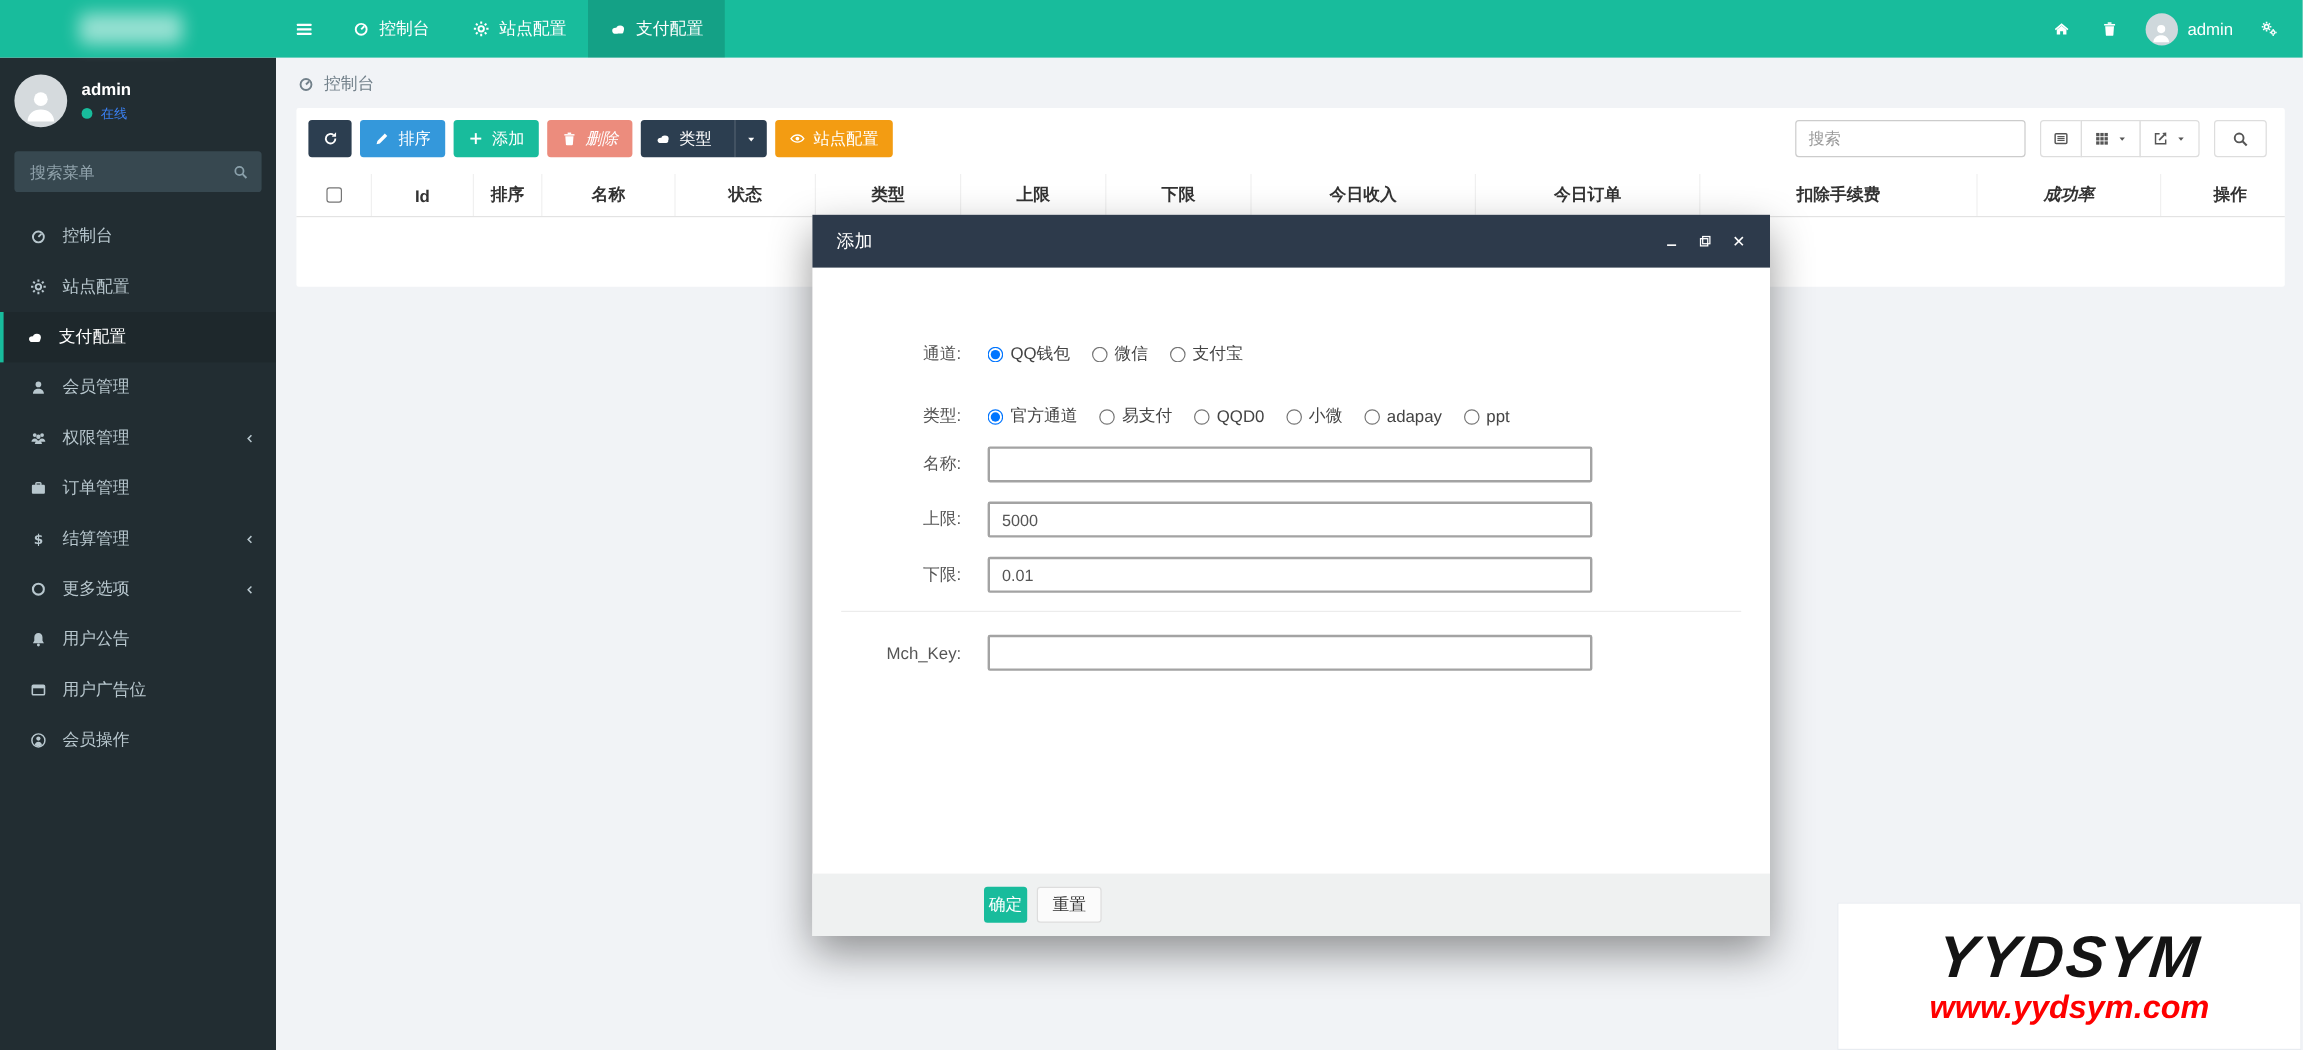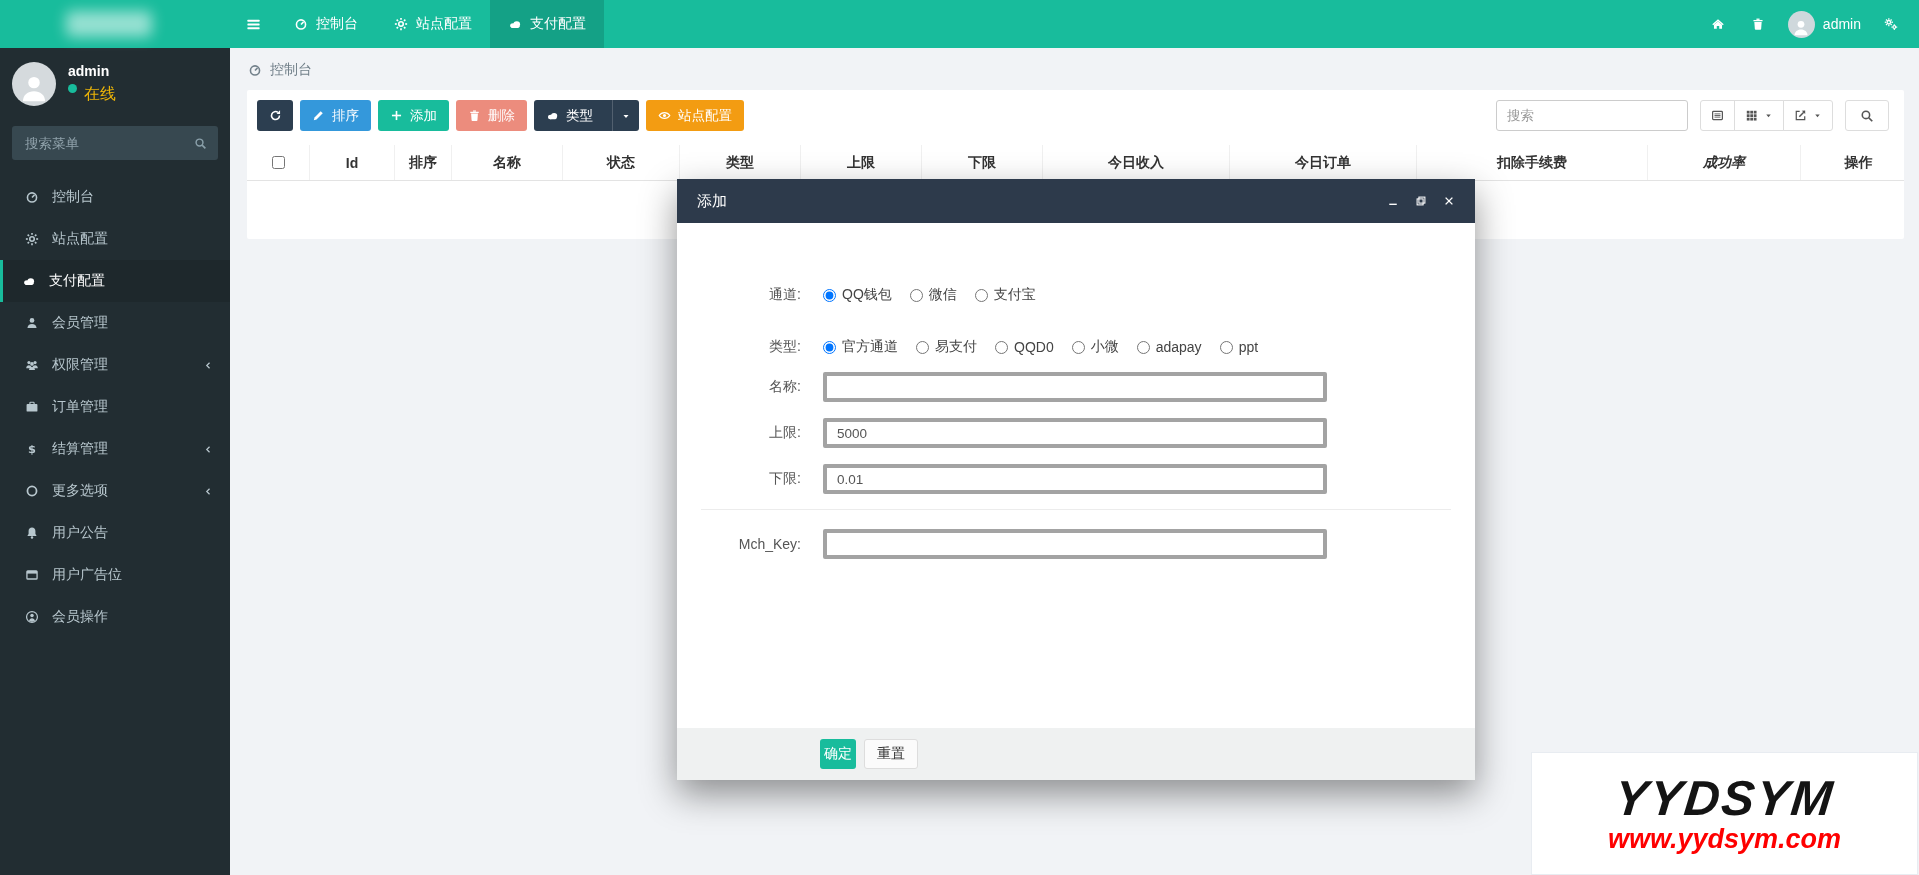--- a/index.html
+++ b/index.html
@@ -21,21 +21,21 @@
   .nav-right{margin-left:auto;display:flex;align-items:center;padding-right:8px;color:#fff}
   .nav-ico-btn{background:none;border:none;color:#fff;padding:0 13px;height:48px;cursor:pointer;font-size:14px;display:flex;align-items:center}
   .nav-user{display:flex;align-items:center;gap:8px;padding:0 10px;cursor:pointer;font-size:14px}
   .nav-avatar{width:27px;height:27px;border-radius:50%;background:#cfd8dc;color:#fff;display:flex;align-items:flex-end;justify-content:center;overflow:hidden;font-size:20px}
 
   
   .sidebar{position:absolute;top:48px;left:0;bottom:0;width:230px;background:#222d32;color:#b8c7ce;z-index:4}
   .user-panel{display:flex;gap:12px;padding:14px 12px 10px;align-items:center}
   .avatar-lg{width:44px;height:44px;border-radius:50%;background:#d5dadd;color:#fff;display:flex;align-items:flex-end;justify-content:center;overflow:hidden;font-size:34px;flex:none}
   .uname{color:#fff;font-weight:bold;font-size:14px;margin-bottom:5px}
-  .ustatus{font-size:16px;color:#eab308;display:flex;align-items:flex-start;gap:7px}
+  .ustatus{font-size:11px;color:#3b82f6;display:flex;align-items:center;gap:7px}
   .dot{width:9px;height:9px;border-radius:50%;background:#18bc9c}
   .side-search{margin:10px 12px 16px;background:#374850;border-radius:3px;display:flex;align-items:center;height:34px;padding:0 11px}
   .side-search input{flex:1;background:none;border:none;outline:none;color:#e6ecee;font-size:13.5px;min-width:0}
   .side-search input::placeholder{color:#90a2ab}
   .side-search .sicon{color:#8aa0aa;font-size:13px;display:flex}
   .side-item{height:42px;display:flex;align-items:center;padding:0 16px 0 20px;font-size:14px;cursor:pointer;border-left:3px solid transparent}
   .side-item .ico{width:18px;margin-right:11px;font-size:14px;display:flex;justify-content:center}
   .side-item .arrow{margin-left:auto;font-size:11px;display:flex}
   .side-item.active{background:#1e282c;color:#fff;border-left-color:#18bc9c;padding-left:17px}
 
@@ -72,21 +72,21 @@
   .modal-head{height:44px;background:#2d3a4b;color:#fff;display:flex;align-items:center;padding:0 14px 0 20px;flex:none}
   .modal-title{font-size:15px}
   .modal-ctrls{margin-left:auto;display:flex;gap:4px}
   .mbtn{width:24px;height:24px;background:none;border:none;color:#fff;cursor:pointer;display:flex;align-items:center;justify-content:center;font-size:12px}
   .modal-body{flex:1;padding:58px 0 0 16px;overflow:hidden}
   .form-row{display:flex;align-items:center}
   .row-radio1{height:28px;margin-bottom:24px}
   .row-radio2{height:28px;margin-bottom:10px}
   .row-input{height:32px;margin-bottom:14px}
   .fl{width:108px;text-align:right;margin-right:22px;color:#555;font-size:14px;flex:none}
-  .fi{width:504px;height:30px;border:4px solid #a3a3a3;border-radius:2px;padding:0 10px;font-size:13.5px;color:#555;outline:none;box-sizing:border-box}
+  .fi{width:504px;height:30px;border:2px solid #a3a3a3;border-radius:2px;padding:0 10px;font-size:13.5px;color:#555;outline:none;box-sizing:border-box}
   .radio-opt{display:flex;align-items:center;gap:6px;margin-right:18px;color:#444;font-size:14px;cursor:pointer}
   .radio-opt input{margin:0}
   hr.fdiv{border:none;border-top:1px solid #ececec;margin:14px 24px 18px 8px}
   .modal-foot{height:52px;background:#eff1f1;display:flex;align-items:center;padding-left:143px;gap:8px;flex:none}
   .btn-ok{background:#18bc9c;color:#fff;border:none;border-radius:3px;height:30px;padding:0 4px;font-size:14px;cursor:pointer}
   .btn-reset{background:#fbfbfb;color:#333;border:1px solid #ddd;border-radius:3px;height:30px;padding:0 12px;font-size:14px;cursor:pointer}
 
   
   .watermark{position:absolute;left:1531px;top:752px;width:387px;height:123px;background:#fff;border:1px solid #e8ecf1;
              display:flex;flex-direction:column;align-items:center;justify-content:center;z-index:30;box-sizing:border-box}
@@ -421,21 +421,21 @@
             <span class="bico">
               <svg viewBox="0 0 16 16" width="1em" height="1em">
                 <g fill="currentColor">
                   <rect x="7" y="2.4" width="2" height="11.2"></rect>
                   <rect x="2.4" y="7" width="11.2" height="2"></rect>
                 </g>
               </svg>
             </span>
             <span>添加</span>
           </button>
-          <button class="btn" style="background: rgb(236, 140, 125);">
+          <button class="btn" style="background: rgb(236, 140, 125); font-style: italic;">
             <span class="bico">
               <svg viewBox="0 0 16 16" width="1em" height="1em">
                 <g fill="currentColor">
                   <rect x="6.2" y="1.8" width="3.6" height="1.5"></rect>
                   <rect x="2.8" y="3.4" width="10.4" height="1.5"></rect>
                   <path d="M3.8 5.6h8.4l-.6 8.2a1 1 0 0 1-1 .9H5.4a1 1 0 0 1-1-.9z"></path>
                 </g>
               </svg>
             </span>
             <span>删除</span>

